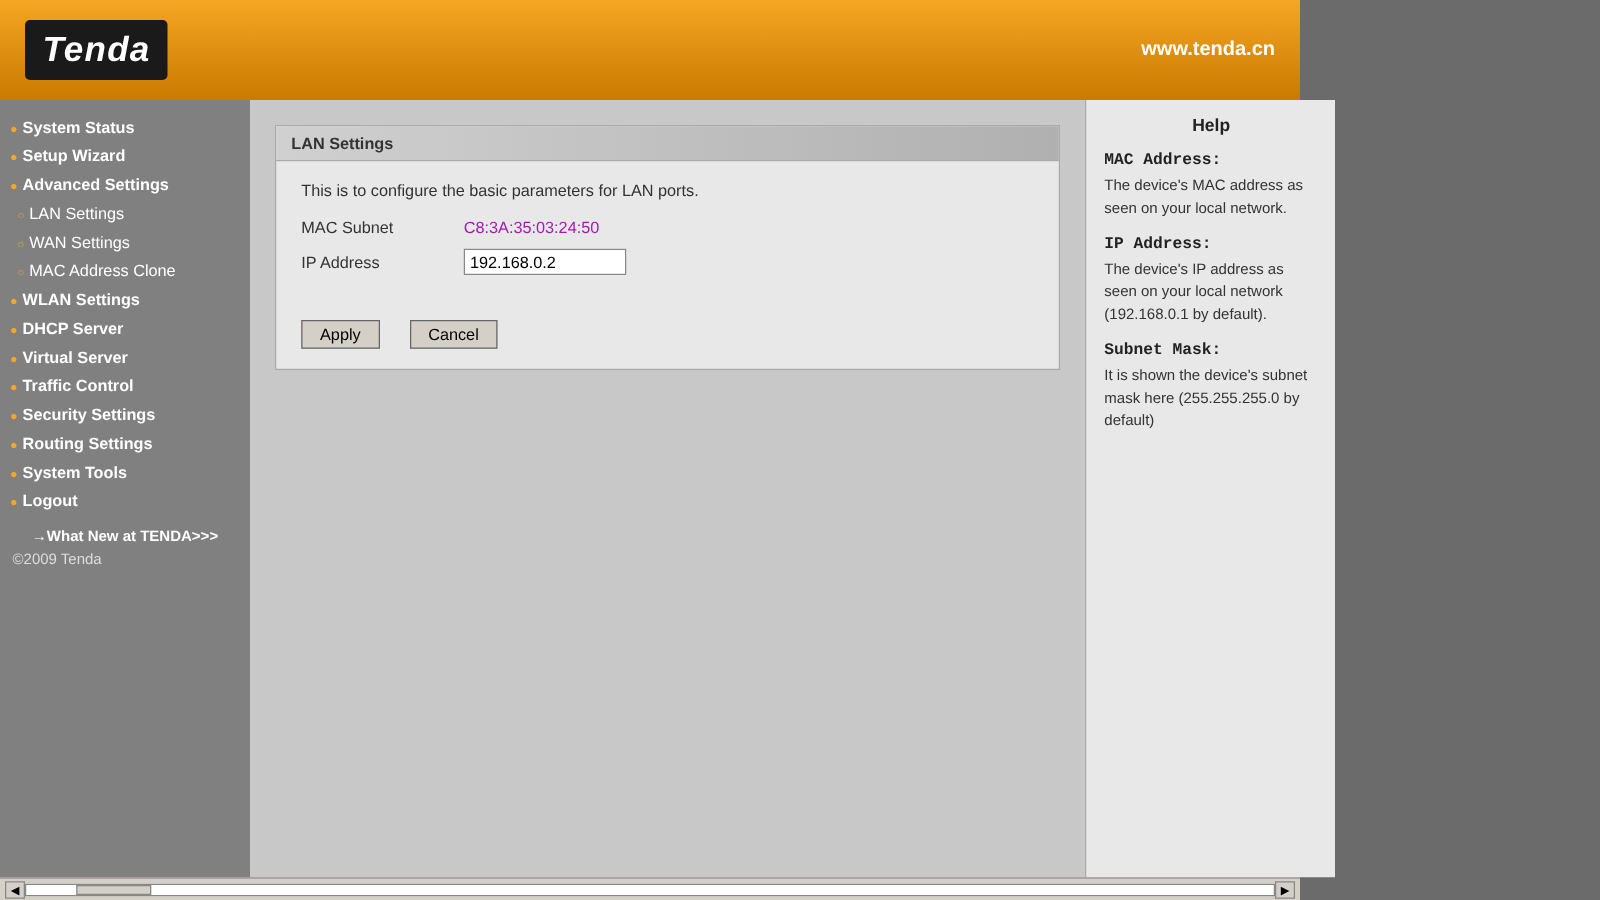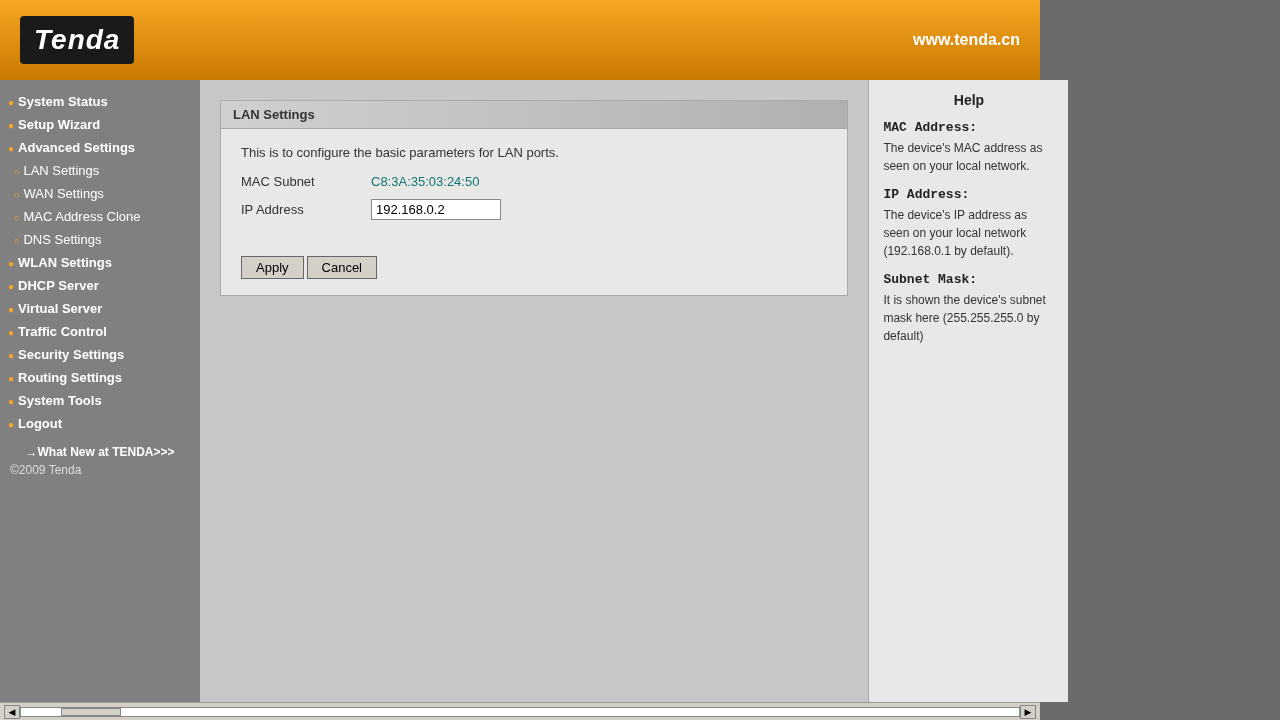--- a/index.html
+++ b/index.html
@@ -103,36 +103,36 @@
       display: flex;
       align-items: center;
       margin-bottom: 10px;
     }
     .form-label {
       width: 130px;
       color: #333;
       font-size: 13px;
     }
     .form-value {
-      color: #0f766e;
+      color: #a21caf;
       font-size: 13px;
     }
     .form-input {
       border: 1px solid #888;
       padding: 2px 4px;
       font-size: 13px;
       width: 130px;
       background: #fff;
     }
 
     
     #form-buttons {
       padding: 10px 20px 16px;
       display: flex;
-      gap: 3px;
+      gap: 24px;
     }
     .btn {
       padding: 3px 14px;
       font-size: 13px;
       border: 1px solid #666;
       background: #d4d0c8;
       cursor: pointer;
       font-family: Arial, sans-serif;
     }
 
@@ -237,21 +237,20 @@
 
       <div id="sidebar">
         <div id="nav-items">
 
         <div class="nav-item top-level"><span class="bullet">●</span>System Status</div>
             <div class="nav-item top-level"><span class="bullet">●</span>Setup Wizard</div>
             <div class="nav-item top-level"><span class="bullet">●</span>Advanced Settings</div>
             <div class="nav-item sub-level"><span class="bullet-sub">○</span>LAN Settings</div>
             <div class="nav-item sub-level"><span class="bullet-sub">○</span>WAN Settings</div>
             <div class="nav-item sub-level"><span class="bullet-sub">○</span>MAC Address Clone</div>
-            <div class="nav-item sub-level"><span class="bullet-sub">○</span>DNS Settings</div>
             <div class="nav-item top-level"><span class="bullet">●</span>WLAN Settings</div>
             <div class="nav-item top-level"><span class="bullet">●</span>DHCP Server</div>
             <div class="nav-item top-level"><span class="bullet">●</span>Virtual Server</div>
             <div class="nav-item top-level"><span class="bullet">●</span>Traffic Control</div>
             <div class="nav-item top-level"><span class="bullet">●</span>Security Settings</div>
             <div class="nav-item top-level"><span class="bullet">●</span>Routing Settings</div>
             <div class="nav-item top-level"><span class="bullet">●</span>System Tools</div>
             <div class="nav-item top-level"><span class="bullet">●</span>Logout</div>
           </div>
         <div id="sidebar-footer">

